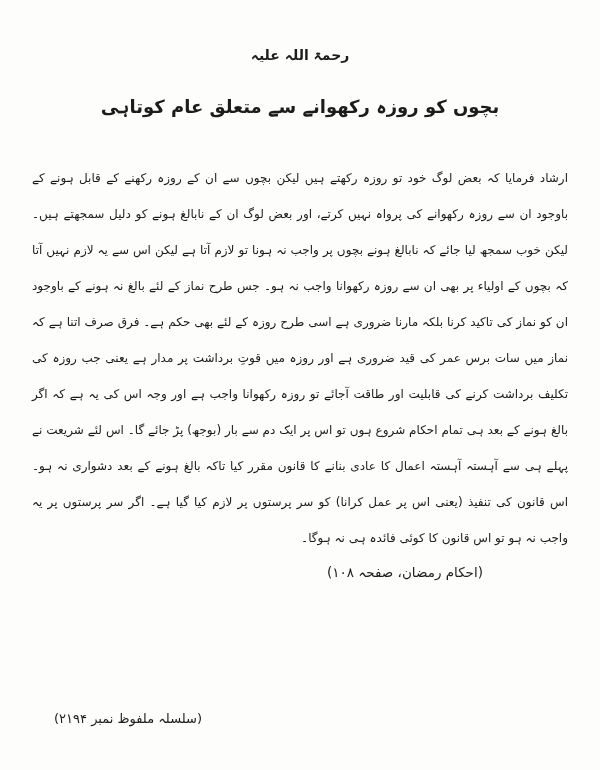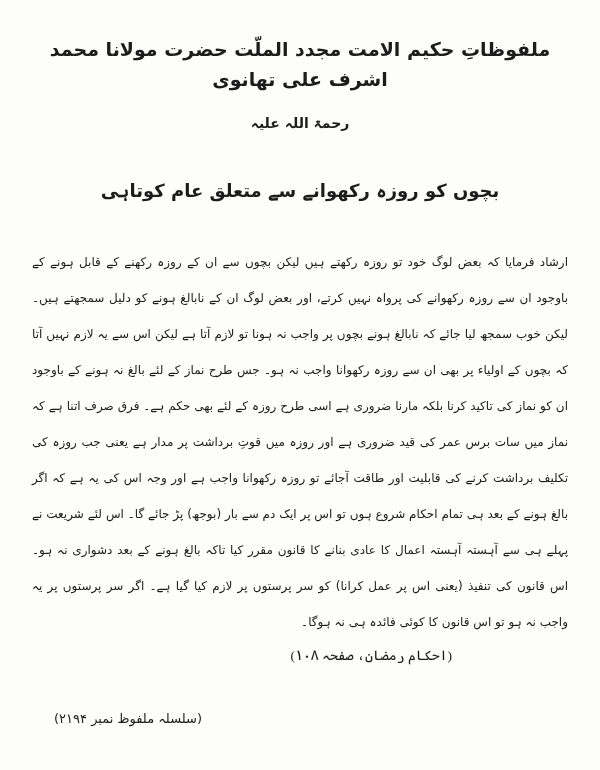--- a/index.html
+++ b/index.html
@@ -27,56 +27,54 @@
     line-height: 30px;
   }
   .doc-subtitle {
     margin-top: 16px;
     text-align: center;
     font-weight: 700;
     font-size: 14px;
     line-height: 26px;
   }
   .section-heading {
-    margin-top: 40px;
+    margin-top: 24px;
     text-align: center;
     font-weight: 700;
     font-size: 18px;
     line-height: 30px;
   }
   .body-text {
     margin-top: 38px;
     font-size: 12px;
     line-height: 36px;
     text-align: justify;
   }
   .citation {
     width: fit-content;
     margin-top: 4px;
     margin-left: auto;
-    margin-right: 116px;
+    margin-right: 85px;
     font-size: 13.5px;
     line-height: 24px;
-    font-family: Liberation Serif, serif;
   }
   .series-note {
     position: absolute;
     left: 30px;
     bottom: 44px;
     font-size: 13px;
     direction: rtl;
     margin-left: 24px;
   }
 </style>
 </head>
 <body>
 
 <div class="page">
 
-  <div class="doc-title">ملفوظاتِ حکیم الامت مجدد الملّت حضرت مولانا محمد اشرف علی تھانوی</div>
 
   <div class="doc-subtitle">رحمۃ اللہ علیہ</div>
 
   <div class="section-heading">بچوں کو روزہ رکھوانے سے متعلق عام کوتاہی</div>
 
   <div class="body-text">ارشاد فرمایا کہ بعض لوگ خود تو روزہ رکھتے ہیں لیکن بچوں سے ان کے روزہ رکھنے کے قابل ہونے کے باوجود ان سے روزہ رکھوانے کی پرواہ نہیں کرتے، اور بعض لوگ ان کے نابالغ ہونے کو دلیل سمجھتے ہیں۔ لیکن خوب سمجھ لیا جائے کہ نابالغ ہونے بچوں پر واجب نہ ہونا تو لازم آتا ہے لیکن اس سے یہ لازم نہیں آتا کہ بچوں کے اولیاء پر بھی ان سے روزہ رکھوانا واجب نہ ہو۔ جس طرح نماز کے لئے بالغ نہ ہونے کے باوجود ان کو نماز کی تاکید کرنا بلکہ مارنا ضروری ہے اسی طرح روزہ کے لئے بھی حکم ہے۔ فرق صرف اتنا ہے کہ نماز میں سات برس عمر کی قید ضروری ہے اور روزہ میں قوتِ برداشت پر مدار ہے یعنی جب روزہ کی تکلیف برداشت کرنے کی قابلیت اور طاقت آجائے تو روزہ رکھوانا واجب ہے اور وجہ اس کی یہ ہے کہ اگر بالغ ہونے کے بعد ہی تمام احکام شروع ہوں تو اس پر ایک دم سے بار (بوجھ) پڑ جائے گا۔ اس لئے شریعت نے پہلے ہی سے آہستہ آہستہ اعمال کا عادی بنانے کا قانون مقرر کیا تاکہ بالغ ہونے کے بعد دشواری نہ ہو۔ اس قانون کی تنفیذ (یعنی اس پر عمل کرانا) کو سر پرستوں پر لازم کیا گیا ہے۔ اگر سر پرستوں پر یہ واجب نہ ہو تو اس قانون کا کوئی فائدہ ہی نہ ہوگا۔</div>
 
   <div class="citation">(احکام رمضان، صفحہ ۱۰۸)</div>
 
   <div class="series-note">(سلسلہ ملفوظ نمبر ۲۱۹۴)</div>

